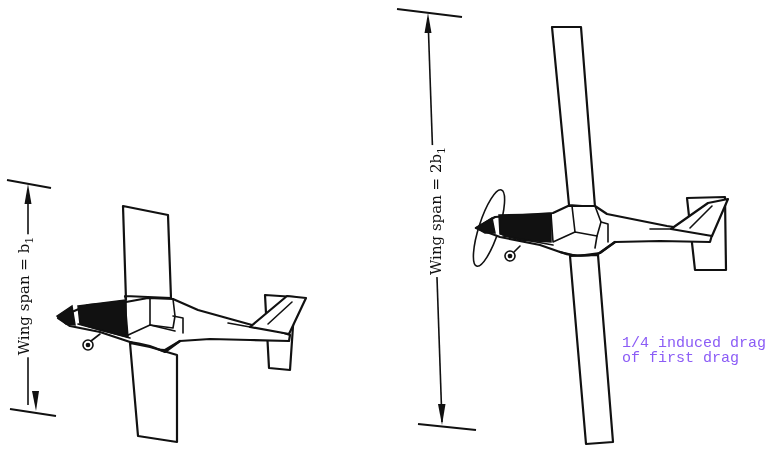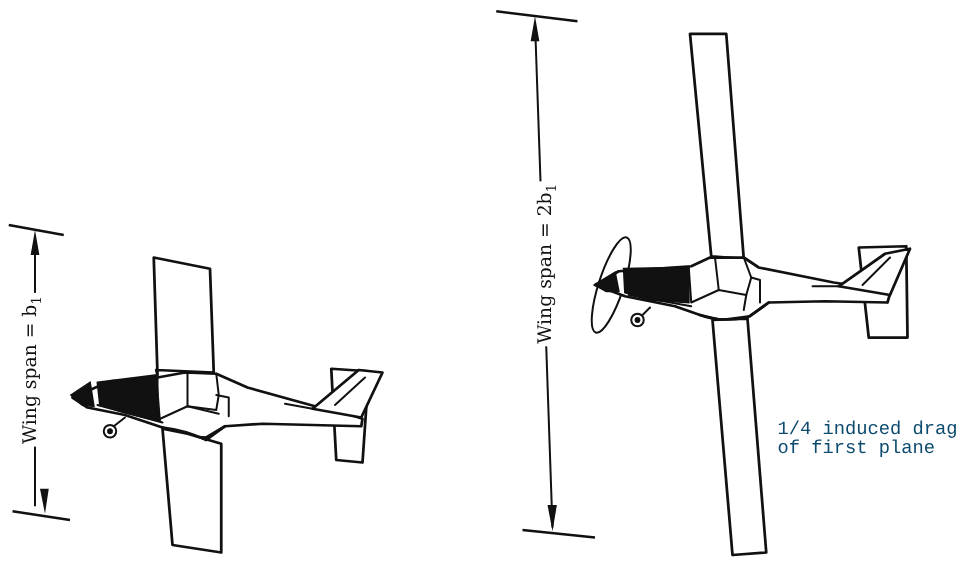--- a/index.html
+++ b/index.html
@@ -49,21 +49,21 @@
       top: 211px;
       transform: translate(-50%, -50%) rotate(-90deg);
     }
     #annotation {
       position: absolute;
       left: 622px;
       top: 336px;
       font-family: "Liberation Mono", "DejaVu Sans Mono", monospace;
       font-size: 15px;
       line-height: 15px;
-      color: #0c4a6e;
+      color: #8b5cf6;
     }
     #annotation div { white-space: nowrap; }
   </style>
 </head>
 <body>
 
 <svg id="figure" viewBox="0 0 772 455" xmlns="http://www.w3.org/2000/svg">
 
   <g>
     <line class="dim-tick" x1="7" y1="180" x2="51" y2="188"></line>
@@ -151,14 +151,14 @@
 <div id="label-left" class="dim-label">
   <span>Wing span = b</span><sub>1</sub>
 </div>
 
 <div id="label-right" class="dim-label">
   <span>Wing span = 2b</span><sub>1</sub>
 </div>
 
 <div id="annotation">
   <div>1/4 induced drag</div>
-  <div>of first plane</div>
+  <div>of first drag</div>
 </div>
 
 </body></html>

